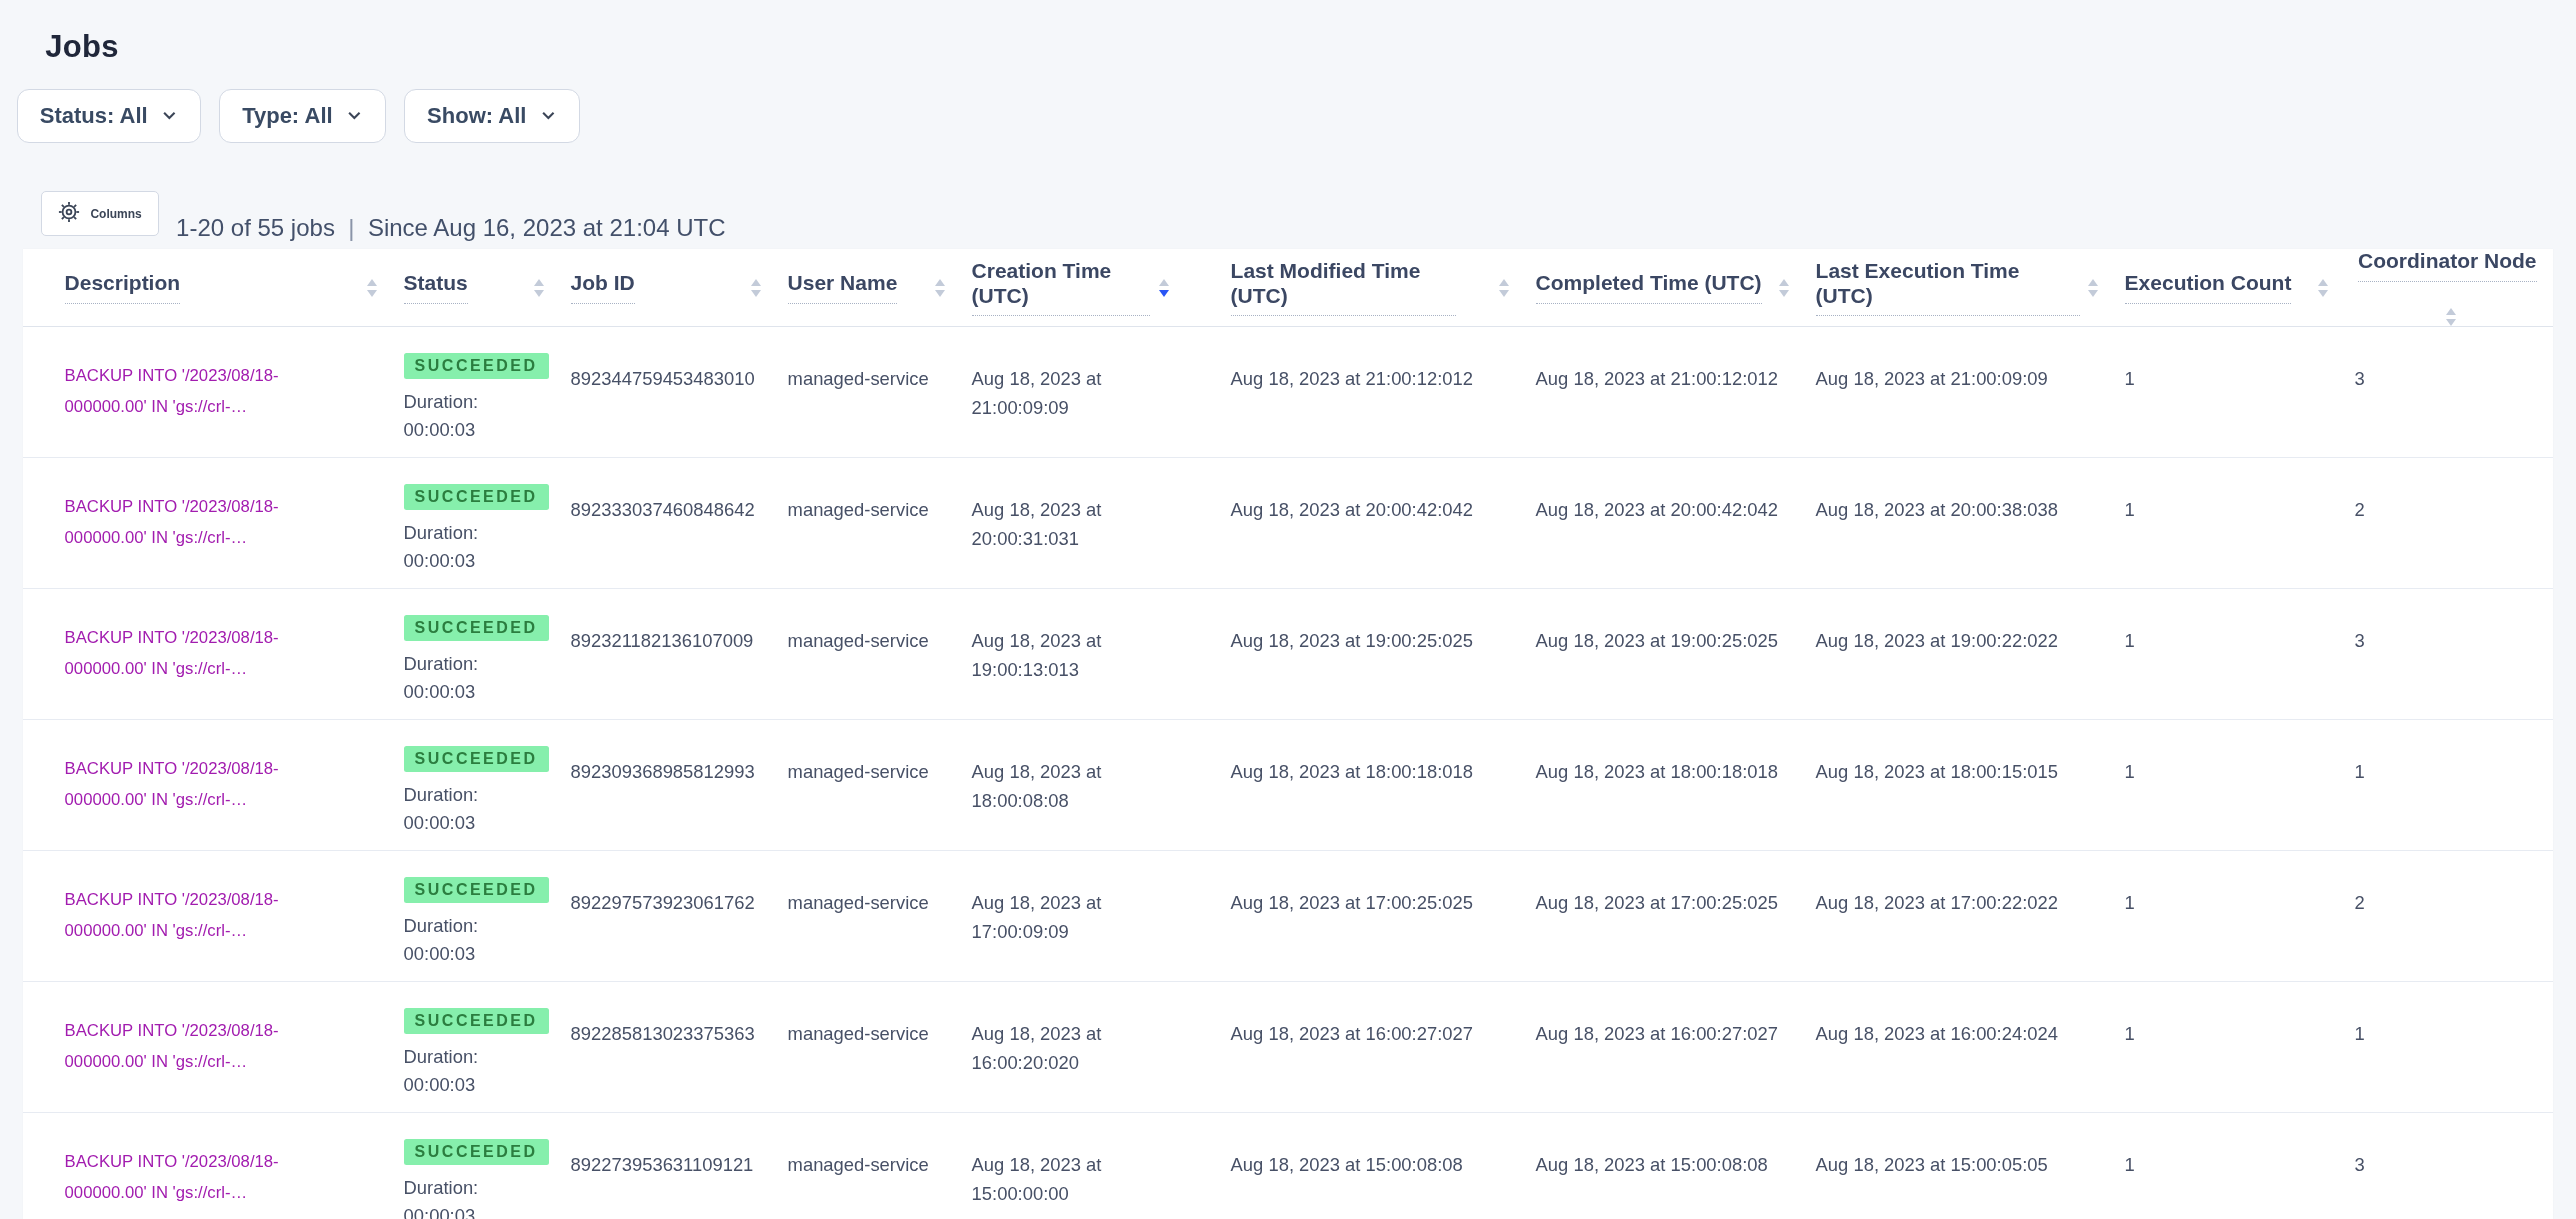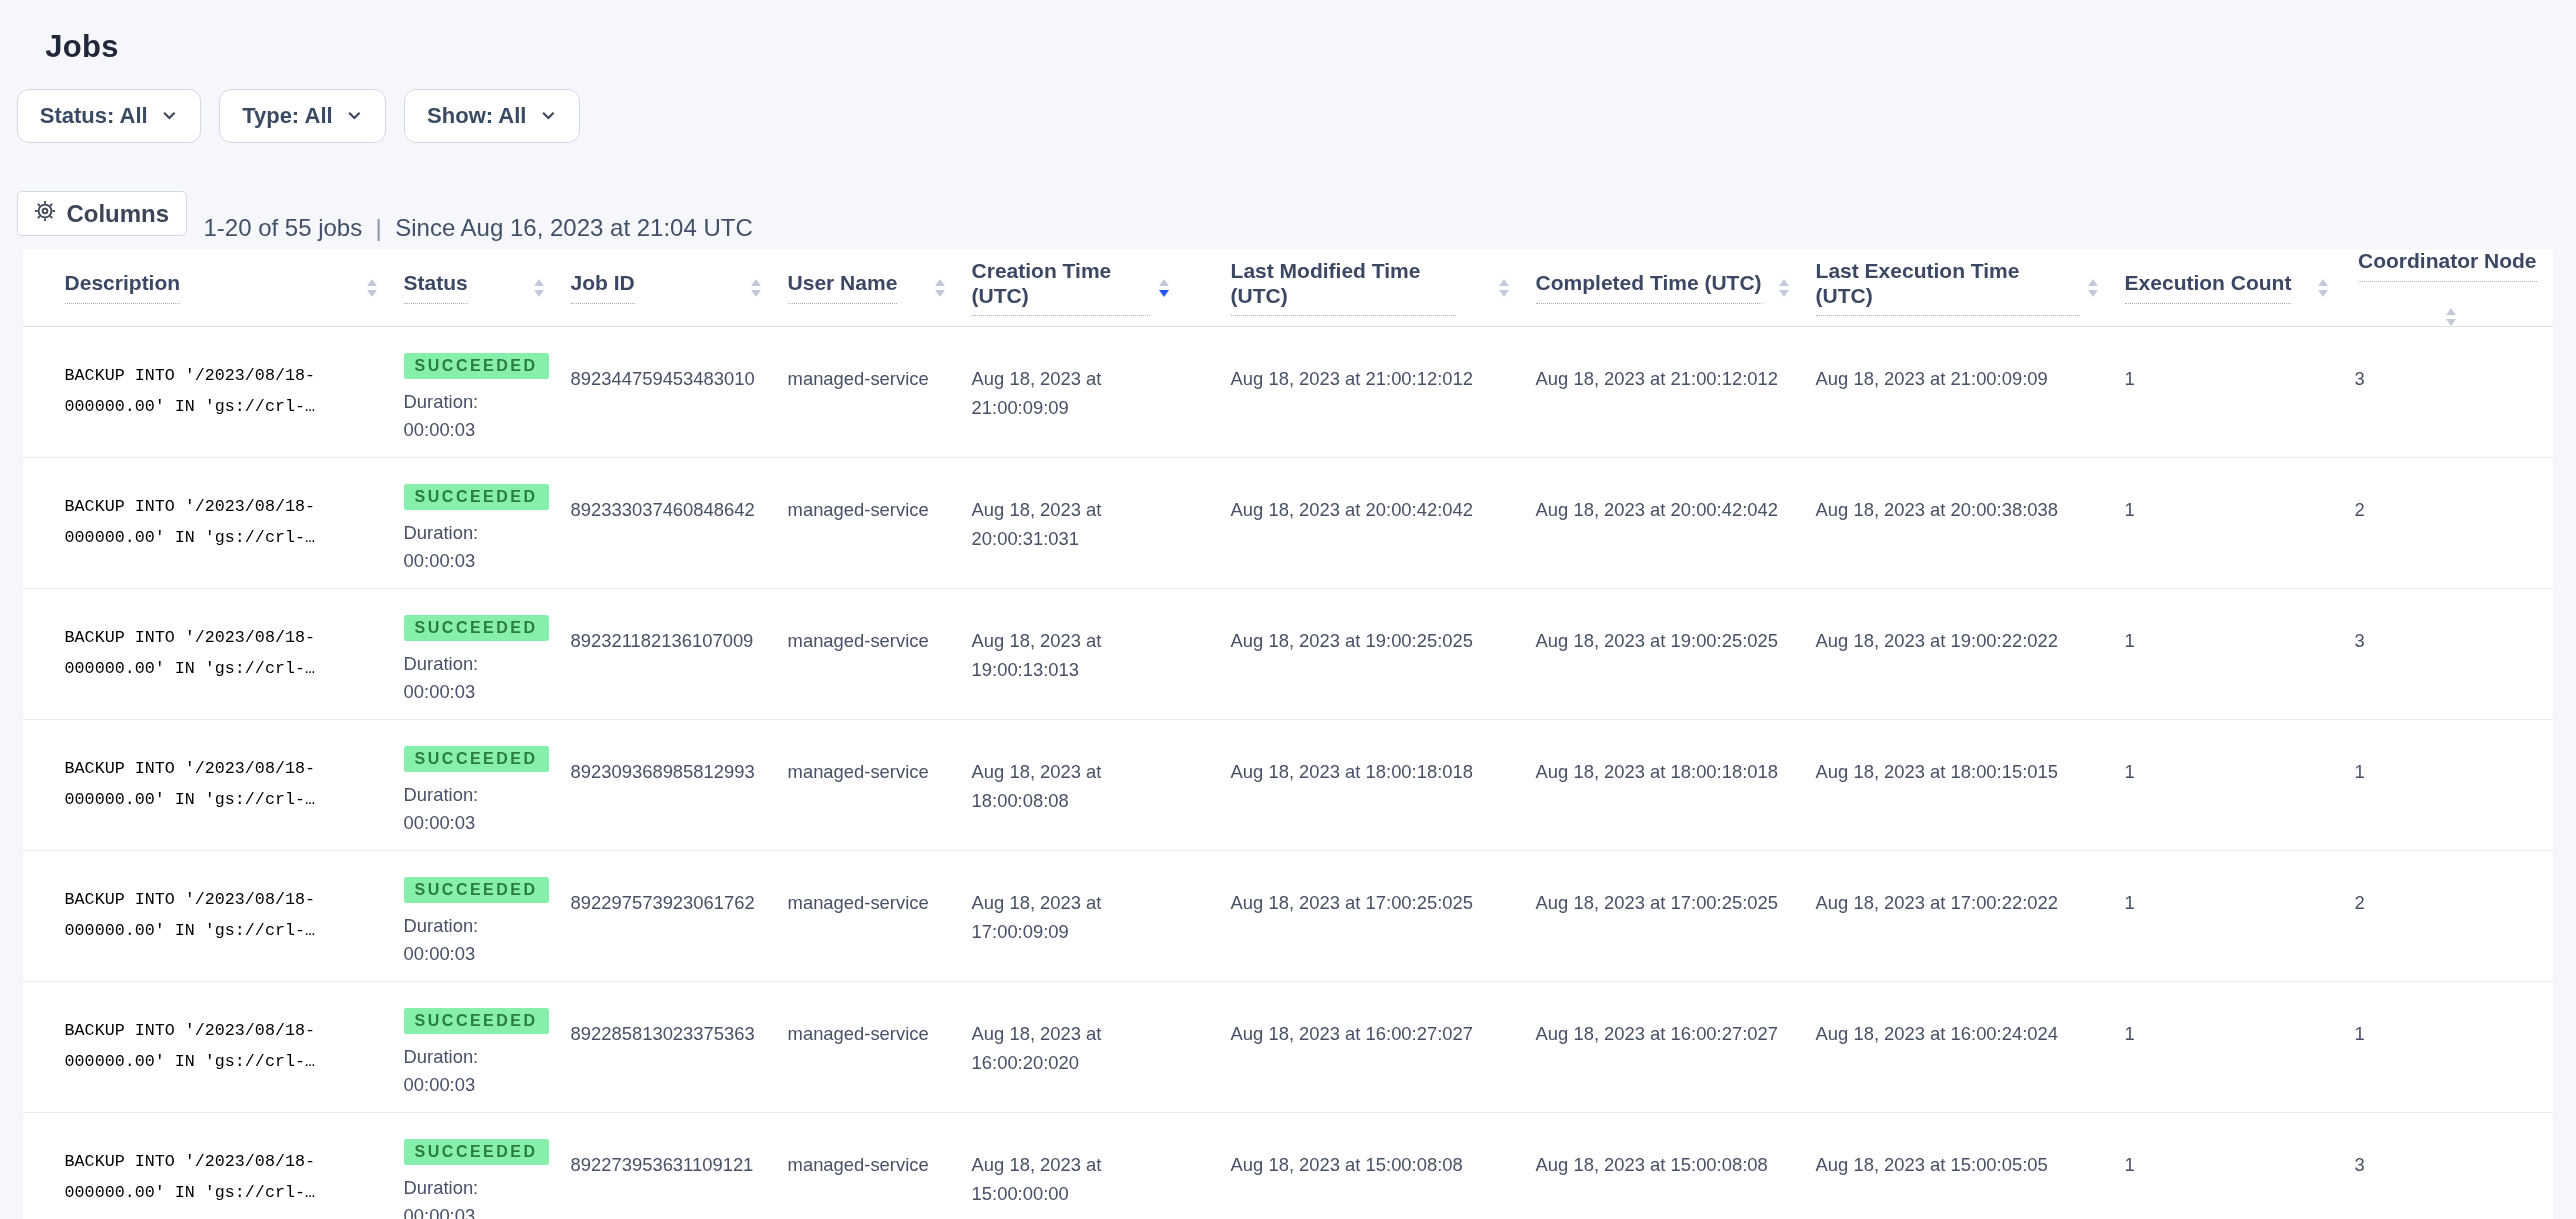--- a/index.html
+++ b/index.html
@@ -21,21 +21,21 @@
     background:#fff;border:0.8px solid #d3d9e4;border-radius:12px;
     font-size:22px;font-weight:600;color:#394a63;cursor:pointer;
   }
   .filter-btn svg{display:block;}
   
   .toolbar{display:flex;align-items:center;gap:16.7px;margin:43px 0 0 -5.9px;}
   .columns-btn{
     display:inline-flex;align-items:center;gap:10px;
     height:45px;padding:0 16.7px;
     background:#fff;border:0.8px solid #d3d9e4;border-radius:5px;
-    font-size:24px;font-weight:700;color:#3b4557;cursor:pointer;
+    font-size:12px;font-weight:700;color:#3b4557;cursor:pointer;margin-left:24px;
   }
   .toolbar-text{font-size:24px;color:#43506a;display:flex;align-items:flex-start;gap:13.4px;margin-top:28px;}
   .toolbar-sep{color:#8a94a8;}
   
   .card{
     margin-top:7.5px;background:#fff;height:996px;overflow:hidden;
     box-shadow:0 0 0.8px rgba(0,0,0,.08);
   }
   .thead{display:flex;height:77px;align-items:center;border-bottom:0.8px solid #dfe4ec;}
   .th{
@@ -65,22 +65,22 @@
   .col-2{width:217px;}
   .col-3{width:184px;}
   .col-4{width:259px;padding-right:47px;}
   .col-5{width:305px;gap:35px;}
   .col-6{width:280px;align-items:center;}
   .col-7{width:309px;}
   .col-8{width:230px;}
   .col-9{width:212px;flex-direction:column;}
   .td.col-0{
     padding-top:33px;
-    font-family:Liberation Mono, monospace;
-    font-size:16.7px;line-height:31px;color:#000000;
+    font-family:Liberation Sans, sans-serif;
+    font-size:16.7px;line-height:31px;color:#a21caf;
   }
   .td.col-1{padding-top:23.4px;}
   .badge{
     display:inline-block;background:#86efac;color:#2b7d3f;
     font-size:16px;font-weight:700;letter-spacing:2.5px;
     padding:5px 11px;border-radius:2.5px;line-height:16.7px;
   }
   .dur{margin-top:8.4px;}
   .dur-v{margin-top:0;}
 </style>

